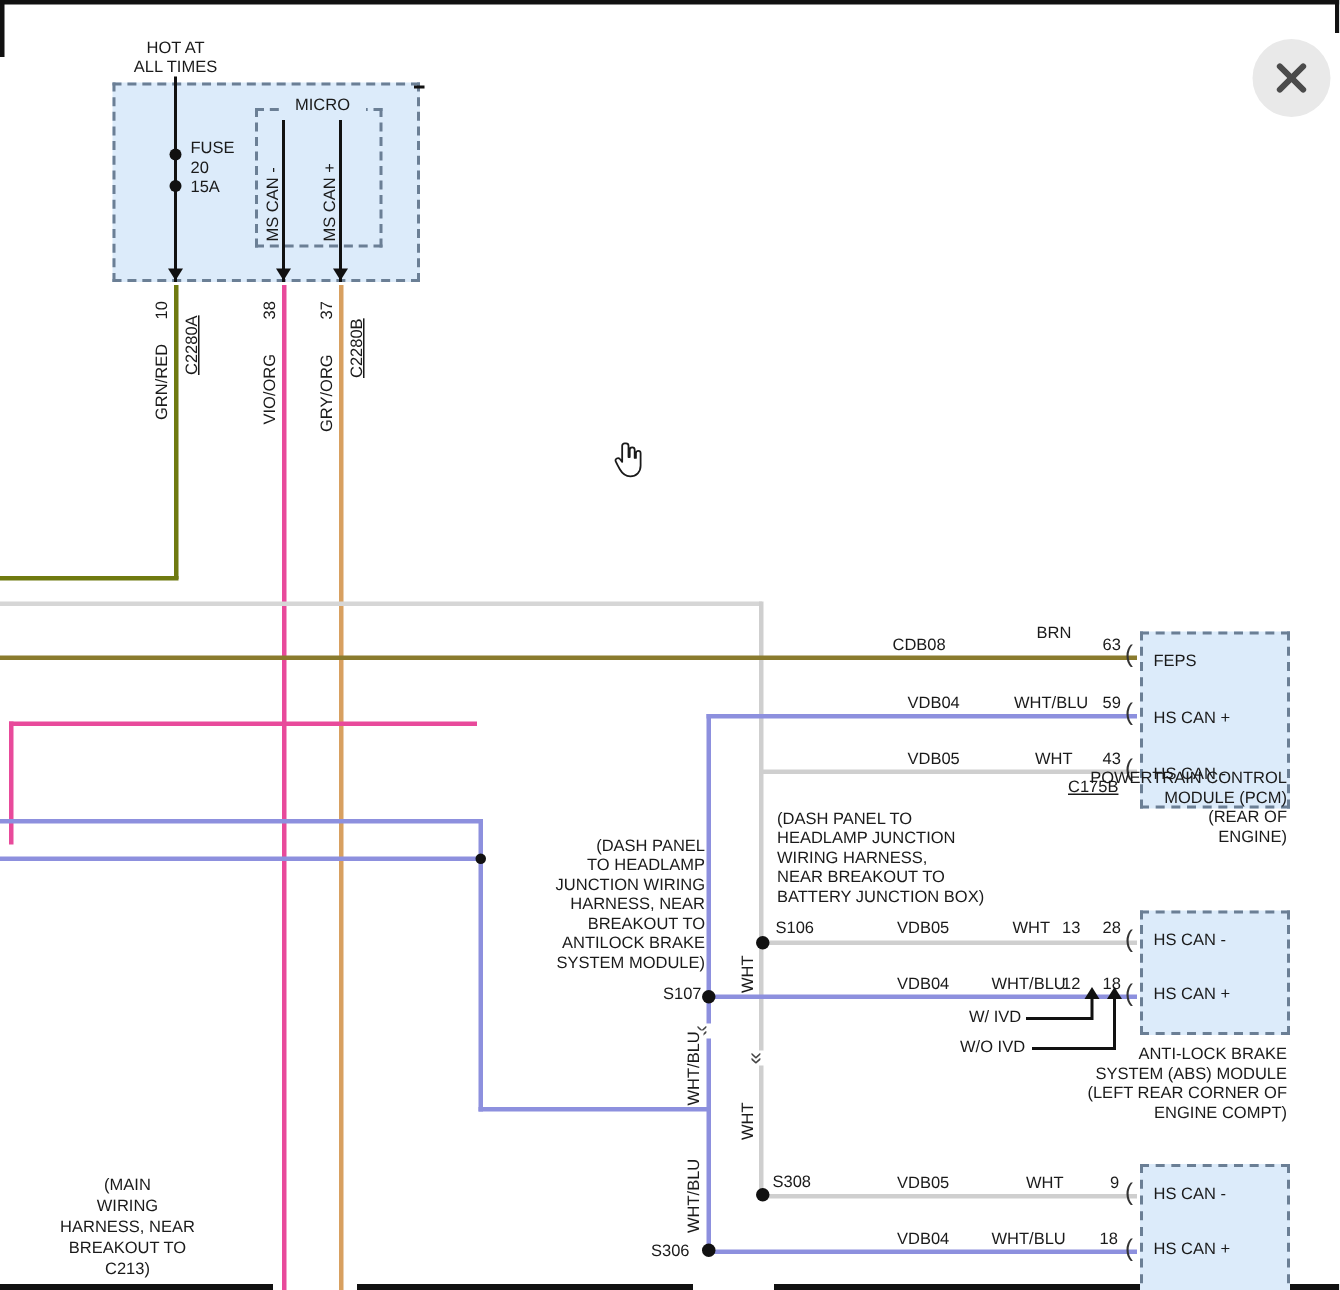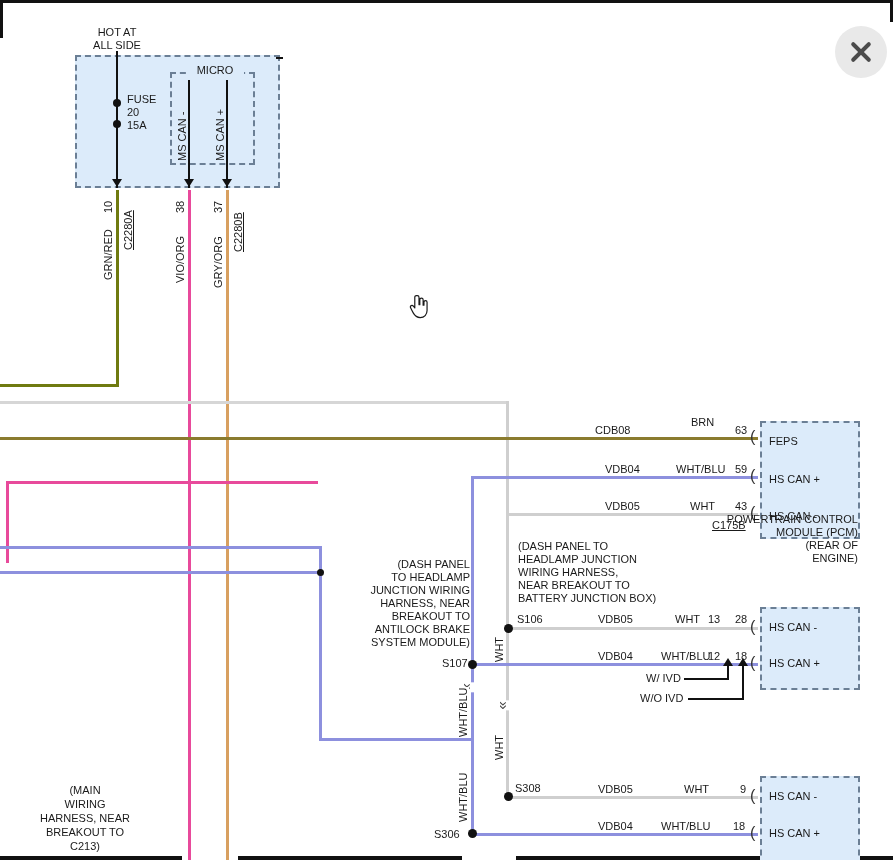--- a/index.html
+++ b/index.html
@@ -42,21 +42,21 @@
   <div class="thin" style="left:0;top:0;width:3px;height:38px"></div>
   <div class="thin" style="left:890px;top:0;width:3px;height:22px"></div>
   <div class="thin" style="left:0;top:856px;width:182px;height:4px"></div>
   <div class="thin" style="left:238px;top:856px;width:224px;height:4px"></div>
   <div class="thin" style="left:516px;top:856px;width:377px;height:4px"></div>
 
   <div class="dbox" style="left:75px;top:55px;width:205px;height:133px"></div>
   <div class="dbox" style="left:170px;top:72px;width:85px;height:93px;background:transparent"></div>
   <div class="t" style="left:186px;top:64px;width:58px;text-align:center;background:#dcebfa">MICRO</div>
   <div class="t" style="left:84px;top:26px;width:66px;text-align:center">HOT AT
-ALL SIDE</div>
+ALL TIMES</div>
   <div class="t" style="left:127px;top:93px">FUSE
 20
 15A</div>
   <div class="thin" style="left:276px;top:57px;width:7px;height:2px"></div>
 
   <div class="thin" style="left:116px;top:51px;width:2px;height:137px"></div>
   <div class="thin" style="left:188px;top:80px;width:2px;height:108px"></div>
   <div class="thin" style="left:226px;top:80px;width:2px;height:108px"></div>
   <div class="dot" style="left:113px;top:99px;width:8px;height:8px"></div>
   <div class="dot" style="left:113px;top:120px;width:8px;height:8px"></div>
@@ -167,20 +167,24 @@
   <div class="t" style="left:700px;top:513px;width:158px;text-align:right">POWERTRAIN CONTROL
 MODULE (PCM)
 (REAR OF
 ENGINE)</div>
 
   <div class="dbox" style="left:760px;top:607px;width:100px;height:83px"></div>
   <div class="paren" style="left:750px;top:619px">(</div>
   <div class="paren" style="left:750px;top:655px">(</div>
   <div class="t" style="left:769px;top:621px">HS CAN -</div>
   <div class="t" style="left:769px;top:657px">HS CAN +</div>
+  <div class="t" style="left:690px;top:697px;width:168px;text-align:right">ANTI-LOCK BRAKE
+SYSTEM (ABS) MODULE
+(LEFT REAR CORNER OF
+ENGINE COMPT)</div>
 
   <div class="dbox" style="left:760px;top:776px;width:100px;height:90px"></div>
   <div class="paren" style="left:750px;top:788px">(</div>
   <div class="paren" style="left:750px;top:825px">(</div>
   <div class="t" style="left:769px;top:790px">HS CAN -</div>
   <div class="t" style="left:769px;top:827px">HS CAN +</div>
 
   <div class="t" style="left:518px;top:540px;width:172px">(DASH PANEL TO
 HEADLAMP JUNCTION
 WIRING HARNESS,

